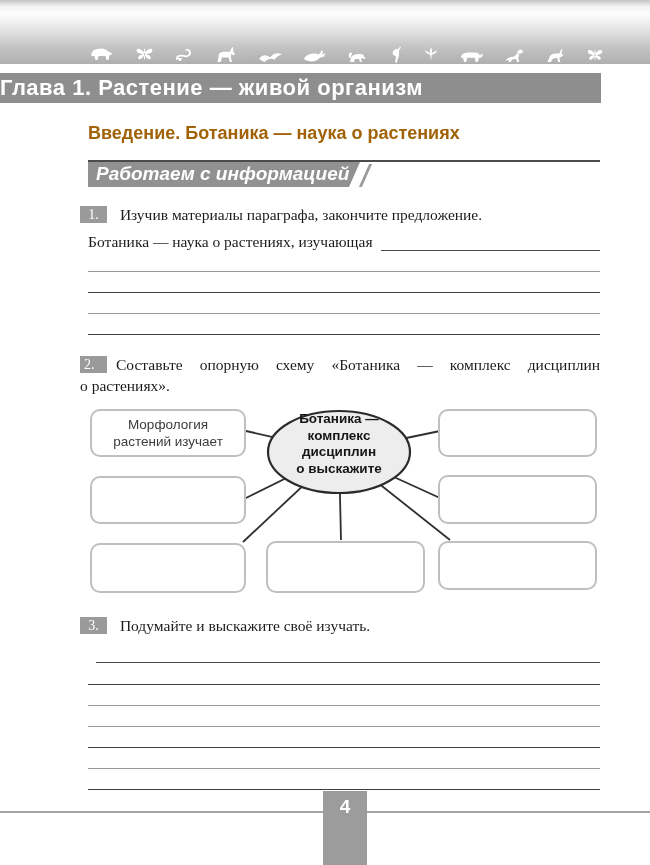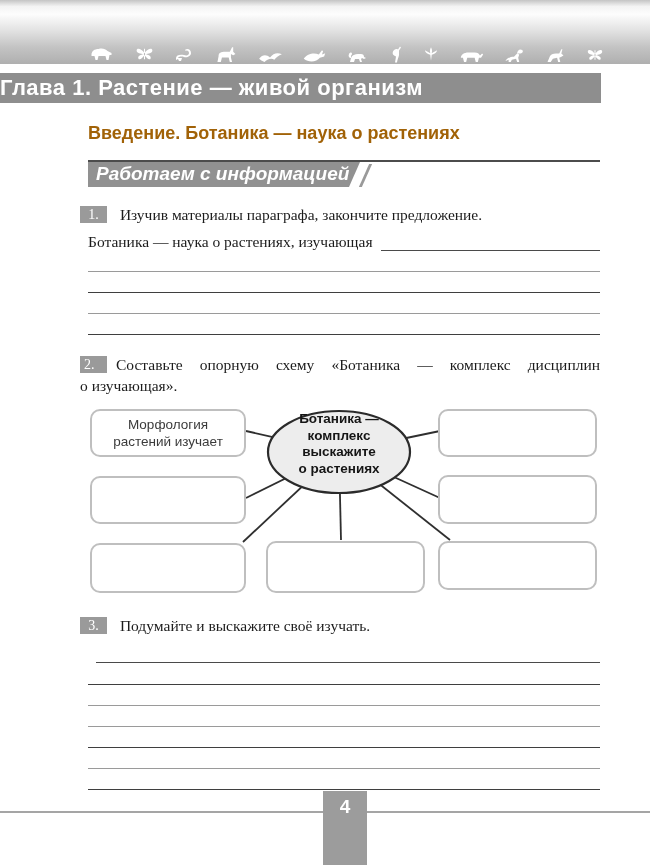--- a/index.html
+++ b/index.html
@@ -159,42 +159,42 @@
   </div>
   <div class="write-lines">
     <div class="write-line"></div>
     <div class="write-line"></div>
     <div class="write-line"></div>
     <div class="write-line"></div>
   </div>
 
   <p class="task" style="margin-top:19px;">
     <span class="jfull"><span class="badge">2.</span><span>Составьте опорную схему «Ботаника — комплекс дисциплин</span></span>
-    <span>о изучающая».</span>
+    <span>о растениях».</span>
   </p>
 
   <div class="diagram">
     <svg class="connectors" width="512" height="194" viewBox="0 0 512 194">
       <g stroke="#2f2f2f" stroke-width="1.8">
         <line x1="158" y1="30" x2="251" y2="51"></line>
         <line x1="352" y1="30" x2="251" y2="51"></line>
         <line x1="158" y1="97" x2="251" y2="51"></line>
         <line x1="352" y1="97" x2="251" y2="51"></line>
         <line x1="155" y1="141" x2="251" y2="51"></line>
         <line x1="253" y1="139" x2="251" y2="51"></line>
         <line x1="362" y1="139" x2="251" y2="51"></line>
       </g>
       <ellipse cx="251" cy="51" rx="71" ry="41" fill="#ededed" stroke="#2b2b2b" stroke-width="2.2"></ellipse>
     </svg>
 
     <div class="ellipse-label">
       <span>Ботаника —</span>
       <span>комплекс</span>
-      <span>выскажите</span>
-      <span>о растениях</span>
+      <span>дисциплин</span>
+      <span>о выскажите</span>
     </div>
 
     <div class="dbox" style="left:2px; top:8px; width:156px; height:48px;">
       <span class="lbl">Морфология растений изучает</span>
     </div>
     <div class="dbox" style="left:350px; top:8px; width:159px; height:48px;">
       <span class="lbl"></span>
     </div>
     <div class="dbox" style="left:2px; top:75px; width:156px; height:48px;">
       <span class="lbl"></span>

